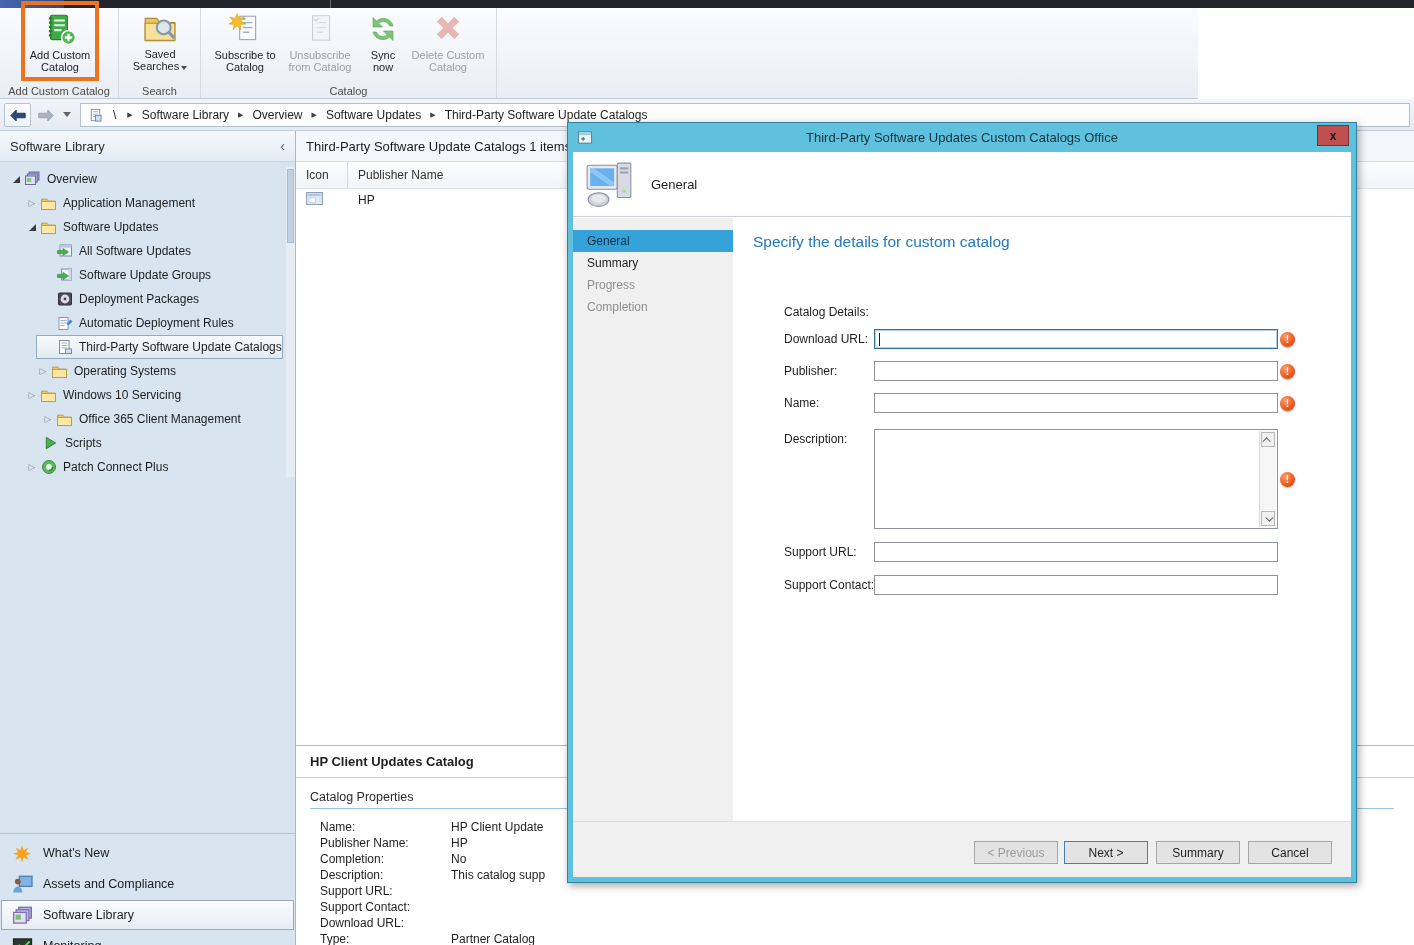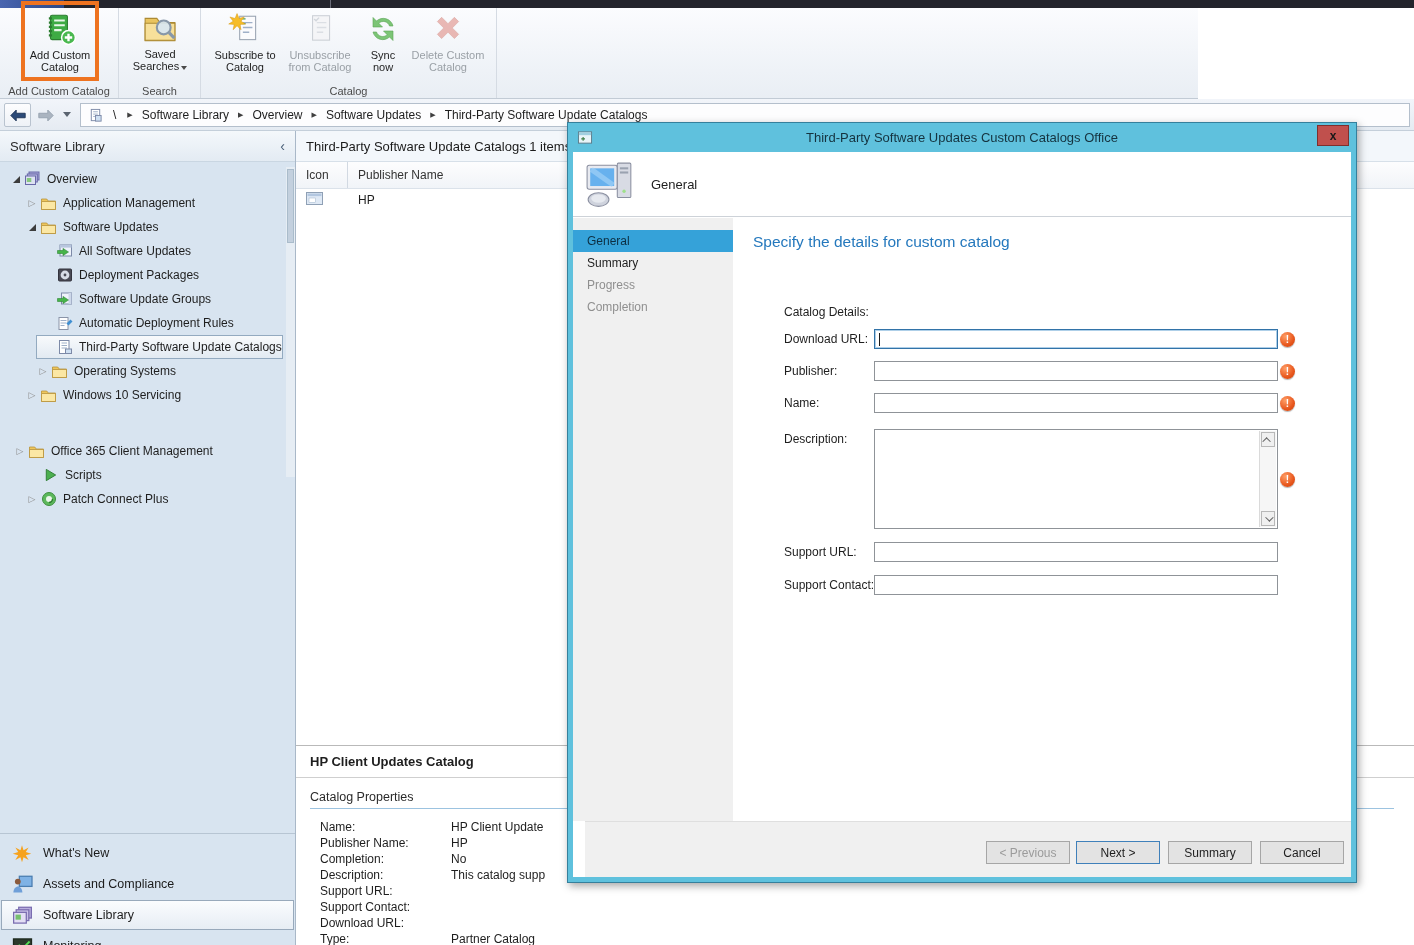--- a/index.html
+++ b/index.html
@@ -124,21 +124,21 @@
         border:1px solid #b8b8b8; display:flex; align-items:center; justify-content:center; }
   .ta-btn.up { top:1px; } .ta-btn.down { bottom:1px; }
   .chev { width:6px; height:6px; border-left:1.5px solid #5f5f5f; border-top:1.5px solid #5f5f5f; }
   .chev.u { transform:rotate(45deg) translateY(2px); }
   .chev.d { transform:rotate(225deg) translateY(2px); }
   .err { position:absolute; width:15px; height:15px; border-radius:50%; color:#fff; font-weight:bold;
         font-size:10px; display:flex; align-items:center; justify-content:center;
         background:radial-gradient(circle at 35% 30%, #ff9e66, #e8571d 60%, #c6430e);
         box-shadow:0 1px 1px rgba(0,0,0,.3); }
   .wz-foot { position:absolute; left:0; right:0; bottom:0; height:56px; background:#f0f0f0;
-        border-top:1px solid #dfdfdf;margin-left:12px; }
+        border-top:1px solid #dfdfdf; }
   .btn { position:absolute; top:19px; width:84px; height:23px; background:#e3e3e3;
         border:1px solid #a6a6a6; font-size:12px; display:flex; align-items:center; justify-content:center; }
   .btn.default { border:1px solid #3f80ba; }
   .btn.disabled { color:#9b9b9b; }
 </style>
 </head>
 <body>
 
 <div class="top-strip">
   <div class="logo"></div>
@@ -282,42 +282,42 @@
             <rect x="3.5" y="2" width="11.5" height="11" fill="#eef3fb" stroke="#7d8aa8"></rect>
             <rect x="3.5" y="2" width="11.5" height="2.6" fill="#b8c6de"></rect>
             <path d="M1 7.5h5.5V5.4L12 9l-5.5 3.6v-2.1H1z" fill="#46b44a" stroke="#2e8632" stroke-width=".6"></path>
           </svg>
         </span>
         <span>All Software Updates</span>
       </div>
       <div class="titem" style="padding-left: 40px;">
         <span class="exp"></span>
         <span class="icn">
+          <svg width="17" height="16" viewBox="0 0 16 16">
+            <rect x="5" y="2" width="10" height="11" fill="#eef3fb" stroke="#7d8aa8"></rect>
+            <rect x="12" y="2" width="3" height="11" fill="#cdd8ea"></rect>
+            <path d="M1 7.5h5.5V5.4L12 9l-5.5 3.6v-2.1H1z" fill="#46b44a" stroke="#2e8632" stroke-width=".6"></path>
+          </svg>
+        </span>
+        <span>Software Update Groups</span>
+      </div>
+      <div class="titem" style="padding-left: 40px;">
+        <span class="exp"></span>
+        <span class="icn">
           <svg width="16" height="16" viewBox="0 0 16 16">
             <rect x="1.5" y="2" width="13" height="12" rx="1" fill="#4a4a55" stroke="#33333d"></rect>
             <circle cx="8" cy="8" r="4.4" fill="#d8dce6"></circle>
             <circle cx="8" cy="8" r="1.4" fill="#4a4a55"></circle>
           </svg>
         </span>
         <span>Deployment Packages</span>
       </div>
       <div class="titem" style="padding-left: 40px;">
         <span class="exp"></span>
         <span class="icn">
-          <svg width="17" height="16" viewBox="0 0 16 16">
-            <rect x="5" y="2" width="10" height="11" fill="#eef3fb" stroke="#7d8aa8"></rect>
-            <rect x="12" y="2" width="3" height="11" fill="#cdd8ea"></rect>
-            <path d="M1 7.5h5.5V5.4L12 9l-5.5 3.6v-2.1H1z" fill="#46b44a" stroke="#2e8632" stroke-width=".6"></path>
-          </svg>
-        </span>
-        <span>Software Update Groups</span>
-      </div>
-      <div class="titem" style="padding-left: 40px;">
-        <span class="exp"></span>
-        <span class="icn">
           <svg width="16" height="16" viewBox="0 0 16 16">
             <rect x="2" y="2.5" width="9" height="12" fill="#fff" stroke="#8a94a8"></rect>
             <path d="M3.5 5.5h6M3.5 8h6M3.5 10.5h4" stroke="#9fb0c8"></path>
             <path d="M9.5 8.5L13.5 4.5l2 2-4 4z" fill="#3f8fd2"></path>
           </svg>
         </span>
         <span>Automatic Deployment Rules</span>
       </div>
       <div class="titem selected" style="padding-left: 40px;">
         <span class="exp"></span>
@@ -343,21 +343,21 @@
       <div class="titem" style="padding-left: 24px;">
         <span class="exp col"></span>
         <span class="icn">
           <svg width="17" height="15" viewBox="0 0 16 15">
             <path d="M1 3h5.2l1.6 2H15v8.5H1z" fill="#eec65c" stroke="#b8923a" stroke-width=".8"></path>
             <path d="M1 5.5h14v8H1z" fill="#fbe7a4" stroke="#b8923a" stroke-width=".8"></path>
           </svg>
         </span>
         <span>Windows 10 Servicing</span>
       </div>
-      <div class="titem" style="padding-left: 12px; margin-top: 32px;">
+      <div class="titem" style="padding-left: 40px;">
         <span class="exp col"></span>
         <span class="icn">
           <svg width="17" height="15" viewBox="0 0 16 15">
             <path d="M1 3h5.2l1.6 2H15v8.5H1z" fill="#eec65c" stroke="#b8923a" stroke-width=".8"></path>
             <path d="M1 5.5h14v8H1z" fill="#fbe7a4" stroke="#b8923a" stroke-width=".8"></path>
           </svg>
         </span>
         <span>Office 365 Client Management</span>
       </div>
       <div class="titem" style="padding-left: 26px;">

